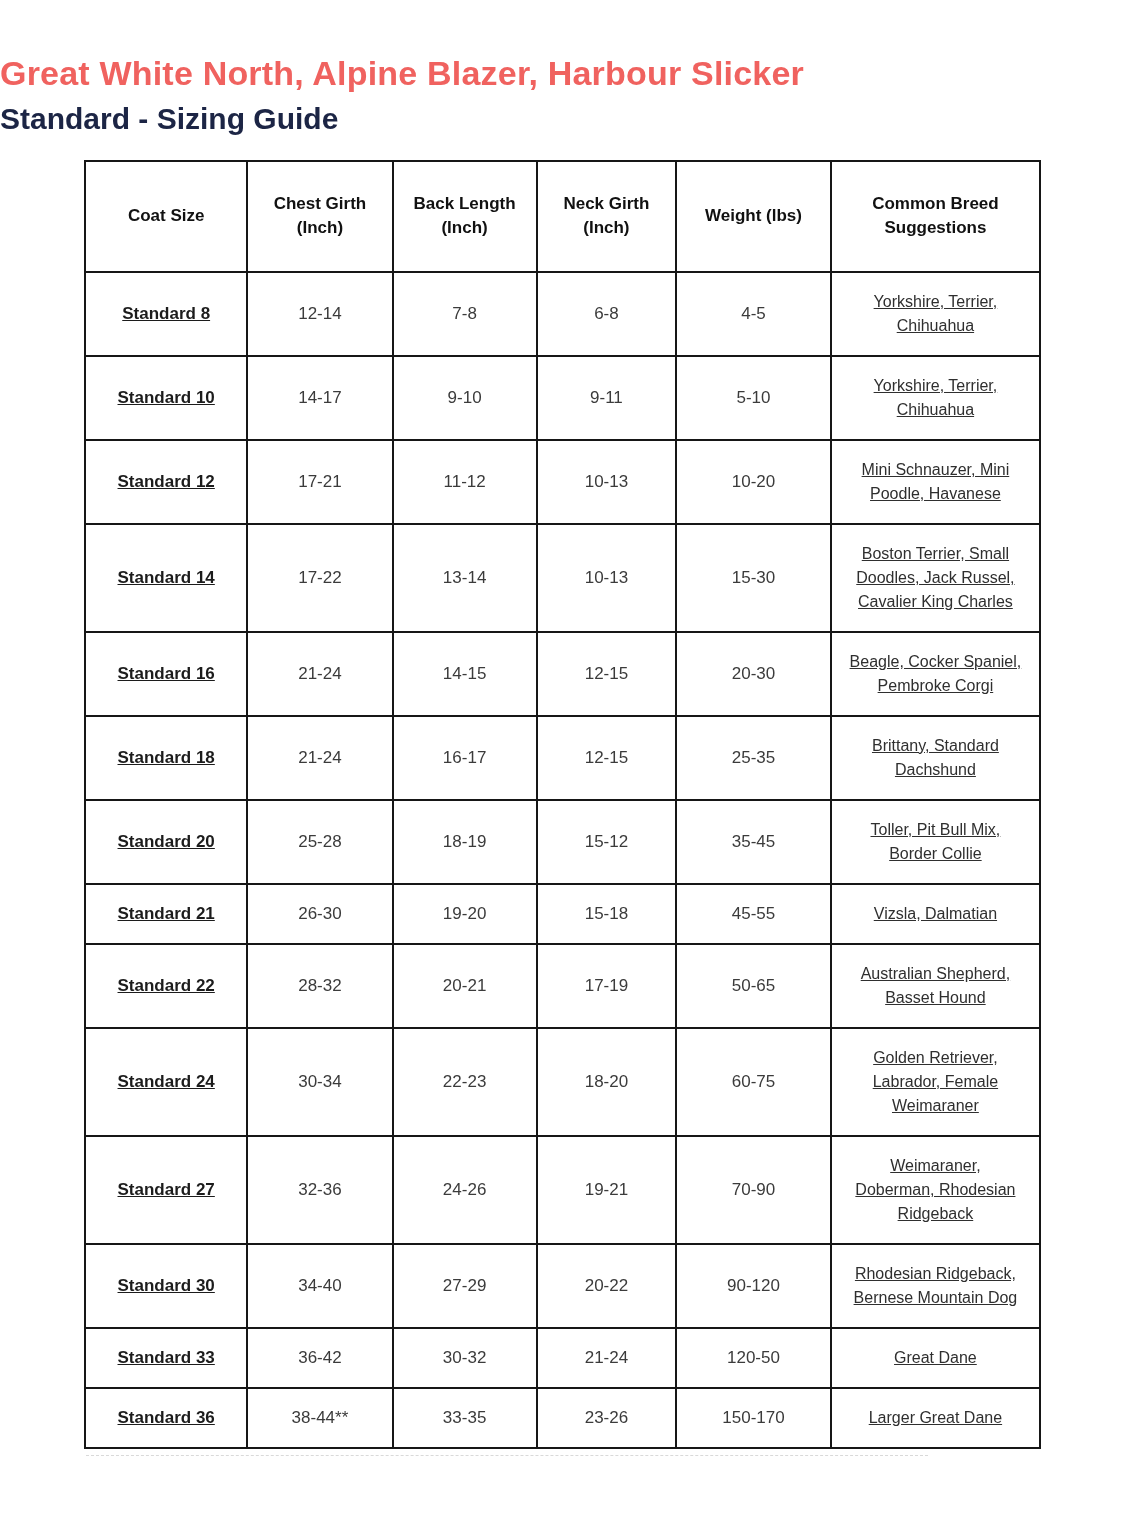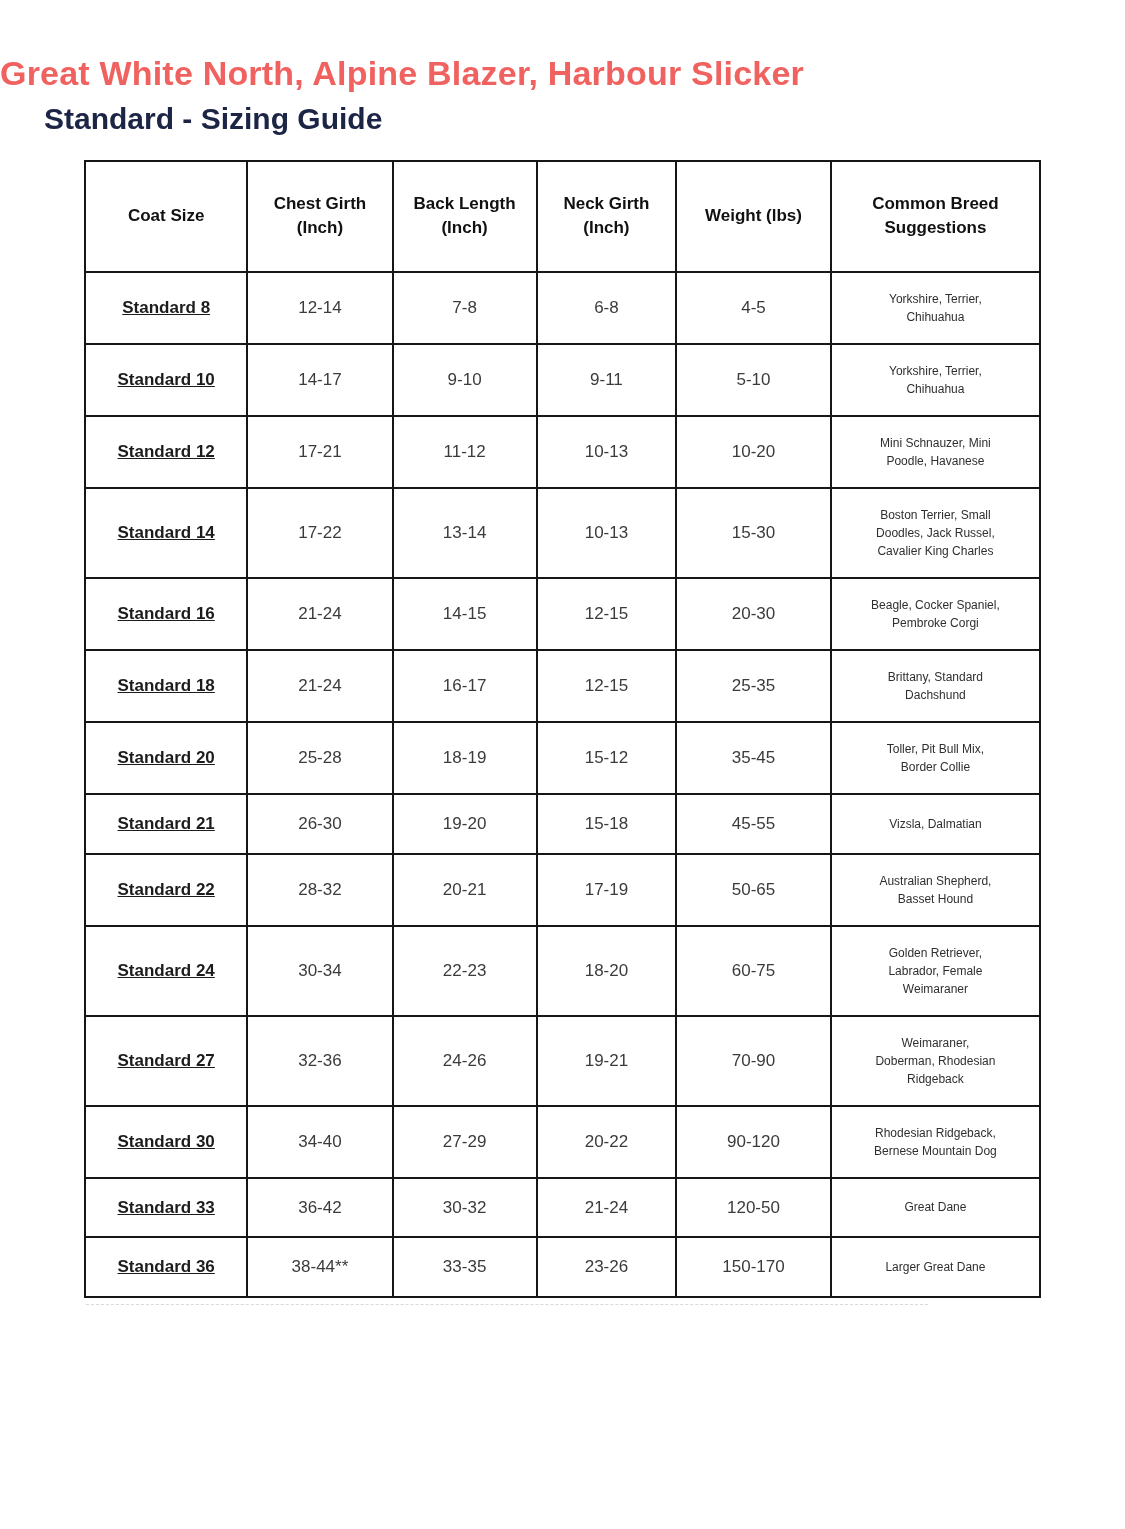--- a/index.html
+++ b/index.html
@@ -23,21 +23,20 @@
     letter-spacing: 0.2px;
     color: #F0625F;
     line-height: 1.25;
   }
   .page-subtitle {
     font-size: 30px;
     font-weight: bold;
     color: #1C2545;
     line-height: 1.3;
     margin-top: 4px;
-    padding-left: 44px;
   }
   .table-wrap {
     width: 957px;
     margin: 22px 0 0 84px;
   }
   table.sizing-table {
     width: 100%;
     border-collapse: collapse;
     table-layout: fixed;
   }
@@ -60,24 +59,25 @@
     color: #3b3b3b;
     padding: 17px 8px;
     line-height: 1.4;
   }
   .sizing-table td.coat-size-cell {
     font-weight: bold;
     color: #1c1c1c;
     text-decoration: underline;
   }
   .sizing-table td.breeds-cell {
-    font-size: 12px;
+    font-size: 16px;
     color: #2f2f2f;
     white-space: pre-line;
     line-height: 1.5;
+    text-decoration: underline;
   }
   .bottom-faint-line {
     margin: 6px 0 0 2px;
     width: 88%;
     border-top: 1px dashed #d9d9d9;
     height: 0;
   }
 </style>
 </head>
 <body>

